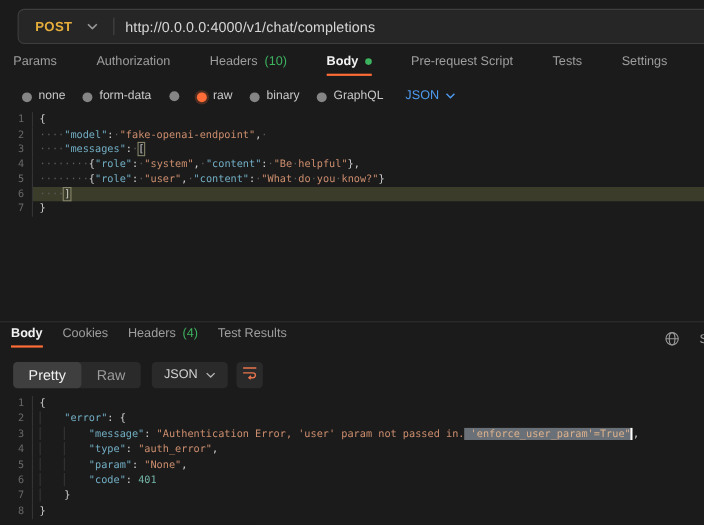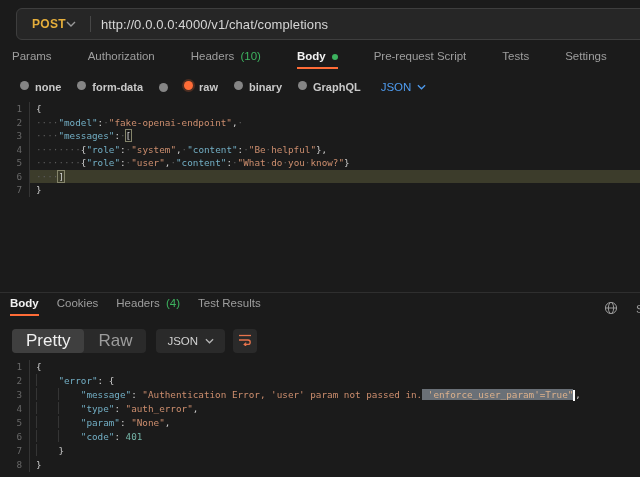--- a/index.html
+++ b/index.html
@@ -9,21 +9,21 @@
     background:#1b1b1b; color:#c9c9c9;
     font-family:"Liberation Sans", sans-serif;
   }
 
   
   .url-bar {
     position:absolute; top:8px; left:16px; width:700px; height:32px;
     background:#262626; border:1px solid #3e3e3e; border-radius:6px;
     display:flex; align-items:center;
   }
-  .method { display:flex; align-items:center; padding:0 12px 0 15px; cursor:pointer; }
+  .method { display:flex; align-items:center; gap:13px; padding:0 12px 0 15px; cursor:pointer; }
   .method-label { color:#e5ae3b; font-weight:700; font-size:12px; letter-spacing:.3px; }
   .vdivider { width:1px; height:16px; background:#474747; margin:0 10px 0 2px; }
   .url-text { color:#d6d6d6; font-size:13px; letter-spacing:.1px; }
   .chev { display:inline-flex; }
 
   
   .req-tabs {
     position:absolute; top:50px; left:12px; right:0; height:22px;
     display:flex; gap:36px; font-size:11.5px; align-items:flex-start;
   }
@@ -31,21 +31,21 @@
   .tab.active { color:#f2f2f2; font-weight:600; }
   .tab.active::after { content:""; position:absolute; left:0; right:0; bottom:0; height:2px; background:#ff6c37; }
   .tab .count { color:#3db35f; margin-left:3px; }
   .tab .dot { display:inline-block; width:6px; height:6px; border-radius:50%; background:#3db35f; margin-left:6px; }
 
   
   .body-modes {
     position:absolute; top:77px; left:20px; right:0; height:20px;
     display:flex; align-items:center; gap:16px; font-size:11px; color:#c9c9c9;
   }
-  .mode { display:flex; align-items:flex-start; gap:6px; cursor:pointer; white-space:nowrap;font-weight:bold; }
+  .mode { display:flex; align-items:flex-end; gap:6px; cursor:pointer; white-space:nowrap; }
   .radio { width:9px; height:9px; border-radius:50%; background:#858585; flex:none; }
   .mode.selected .radio { background:#ff6c37; box-shadow:0 0 0 2px rgba(255,108,55,.22); }
   .lang-select { display:flex; align-items:center; gap:6px; margin-left:4px; color:#4e9bef; font-size:11.5px; cursor:pointer; }
 
   
   .editor {
     position:absolute; left:0; right:0;
     font-family:"DejaVu Sans Mono", monospace; font-size:9.3px;
   }
   .req-editor { top:100px; height:192px; padding-top:2px; }
@@ -76,21 +76,21 @@
     display:flex; gap:18px; font-size:11.5px; align-items:flex-start;
   }
   .resp-right-globe { position:absolute; top:301px; right:22px; cursor:pointer; }
   .resp-clip {
     position:absolute; top:303px; right:0; width:4px; height:14px; overflow:hidden;
     color:#9c9c9c; font-size:11.5px;
   }
   .resp-toolbar { position:absolute; top:329px; left:12px; display:flex; align-items:center; }
   .seg { display:flex; background:#2a2a2a; border-radius:4px; height:24px; }
   .seg-item {
-    padding:0 14px; line-height:24px; font-size:17px; color:#9c9c9c;
+    padding:0 14px; line-height:24px; font-size:13px; color:#9c9c9c;
     border-radius:4px; cursor:pointer; white-space:nowrap;
   }
   .seg-item.active { background:#3f3f3f; color:#f0f0f0; }
   .json-btn {
     margin-left:10px; background:#2a2a2a; border-radius:4px; height:24px;
     display:flex; align-items:center; gap:7px; padding:0 11px;
     color:#d2d2d2; font-size:11.5px; cursor:pointer;
   }
   .wrap-btn {
     margin-left:8px; background:#2a2a2a; border-radius:4px; width:24px; height:24px;

